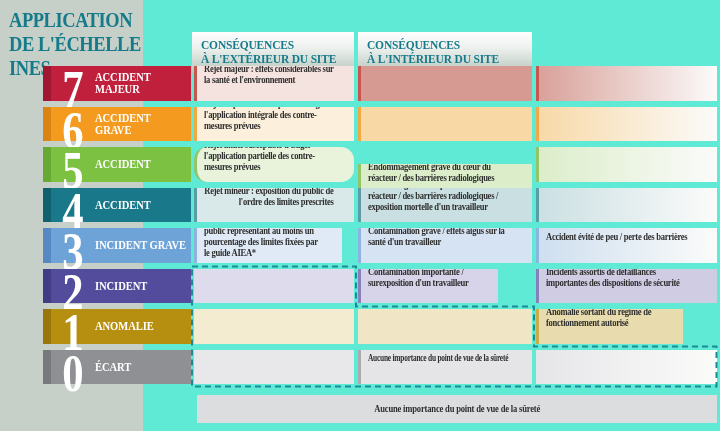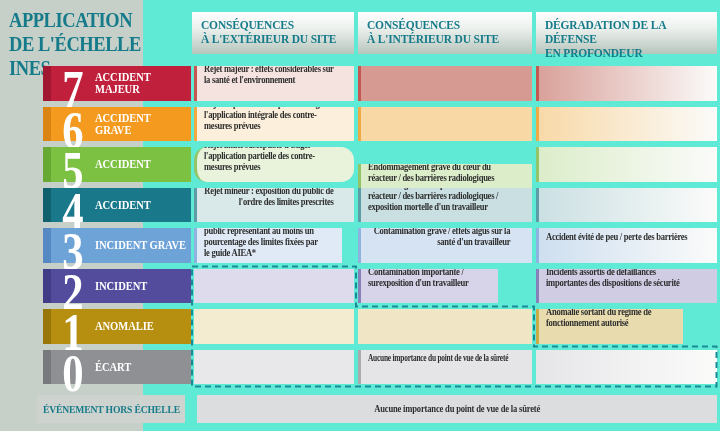--- a/index.html
+++ b/index.html
@@ -8,21 +8,21 @@
     background:#5eead4;font-family:Liberation Serif, serif;
     -webkit-font-smoothing:antialiased;
   }
   #left-panel{position:absolute;left:0;top:0;width:143px;height:431px;background:#c6d0c8;}
   #title{
     position:absolute;left:9px;top:8px;width:200px;
     font-size:21px;font-weight:bold;line-height:1.15;letter-spacing:-0.5px;
     transform:scaleX(0.88);transform-origin:0 0;
   }
   .col-header{
-    position:absolute;top:12px;height:42px;box-sizing:border-box;
+    position:absolute;top:32px;height:42px;box-sizing:border-box;
     background:linear-gradient(180deg,#fefefe 0%,#edf1ee 38%,#b6c5bc 100%);
     padding:6px 8px 0 9px;
   }
   .col-header .hdr-text{
     display:block;font-size:12.5px;font-weight:bold;line-height:1.12;
     letter-spacing:-0.2px;transform:scaleX(0.92);transform-origin:0 0;width:109%;
   }
   #hdr-1{left:192px;width:162px;}
   #hdr-2{left:358px;width:174px;}
   #hdr-3{left:536px;width:181px;}
@@ -75,23 +75,20 @@
     <div>APPLICATION</div>
     <div>DE L'ÉCHELLE INES</div>
   </div>
 
   <div class="col-header" id="hdr-1">
     <span class="hdr-text" style="color: rgb(21, 122, 137);"><span>CONSÉQUENCES</span><br><span>À L'EXTÉRIEUR DU SITE</span></span>
   </div>
   <div class="col-header" id="hdr-2">
     <span class="hdr-text" style="color: rgb(21, 122, 137);"><span>CONSÉQUENCES</span><br><span>À L'INTÉRIEUR DU SITE</span></span>
   </div>
-  <div class="col-header" id="hdr-3">
-    <span class="hdr-text" style="color: rgb(21, 122, 137);"><span>DÉGRADATION DE LA DÉFENSE</span><br><span>EN PROFONDEUR</span></span>
-  </div>
 
   <div id="board">
       <div class="badge" style="top: 66px; background: linear-gradient(90deg, rgb(161, 23, 50) 0px, rgb(161, 23, 50) 8px, rgb(193, 32, 60) 8px);">
         <span class="num">7</span>
         <span class="lbl">ACCIDENT MAJEUR</span>
       </div>
       <div class="cell" style="left: 194px; width: 160px; top: 66px; background: rgb(245, 227, 223); border-left: 3px solid rgb(196, 87, 79);">
         <span class="cell-text">Rejet majeur : effets considérables sur la santé et l'environnement</span>
       </div>
       <div class="cell" style="left: 358px; width: 174px; top: 66px; background: rgb(214, 154, 147); border-left: 3px solid rgb(196, 87, 79);"></div>
@@ -127,21 +124,21 @@
         <span class="cell-text">Endommagement important du cœur du réacteur / des barrières radiologiques / exposition mortelle d'un travailleur</span>
       </div>
       <div class="cell" style="left: 536px; width: 181px; top: 187.5px; background: linear-gradient(90deg, rgb(203, 224, 227), rgb(251, 251, 250)); border-left: 3px solid rgb(92, 156, 166);"></div>
       <div class="badge" style="top: 228px; background: linear-gradient(90deg, rgb(86, 137, 196) 0px, rgb(86, 137, 196) 8px, rgb(110, 163, 216) 8px);">
         <span class="num">3</span>
         <span class="lbl">INCIDENT GRAVE</span>
       </div>
       <div class="cell" style="left: 194px; width: 148px; top: 228px; background: rgb(223, 234, 246); border-left: 3px solid rgb(143, 179, 224);">
         <span class="cell-text">Très faible rejet : exposition du public représentant au moins un pourcentage des limites fixées par le guide AIEA*</span>
       </div>
-      <div class="cell" style="left: 358px; width: 174px; top: 228px; background: rgb(213, 227, 242); border-left: 3px solid rgb(143, 179, 224); text-align: right;">
+      <div class="cell" style="left: 358px; width: 174px; top: 228px; background: rgb(213, 227, 242); border-left: 3px solid rgb(143, 179, 224);">
         <span class="cell-text">Contamination grave / effets aigus sur la santé d'un travailleur</span>
       </div>
       <div class="cell" style="left: 536px; width: 181px; top: 228px; background: linear-gradient(90deg, rgb(206, 223, 240), rgb(251, 251, 250)); border-left: 3px solid rgb(143, 179, 224);">
         <span class="cell-text">Accident évité de peu / perte des barrières</span>
       </div>
       <div class="badge" style="top: 268.5px; background: linear-gradient(90deg, rgb(66, 59, 133) 0px, rgb(66, 59, 133) 8px, rgb(83, 76, 157) 8px);">
         <span class="num">2</span>
         <span class="lbl">INCIDENT</span>
       </div>
       <div class="cell" style="left: 194px; width: 160px; top: 268.5px; background: rgb(222, 219, 237);"></div>
@@ -164,23 +161,20 @@
         <span class="num">0</span>
         <span class="lbl">ÉCART</span>
       </div>
       <div class="cell" style="left: 194px; width: 160px; top: 349.5px; background: rgb(232, 232, 234);"></div>
       <div class="cell" style="left: 358px; width: 174px; top: 349.5px; background: rgb(229, 229, 232); border-left: 3px solid rgb(169, 171, 174);">
         <span class="cell-text fit">Aucune importance du point de vue de la sûreté</span>
       </div>
       <div class="cell" style="left: 536px; width: 181px; top: 349.5px; background: linear-gradient(90deg, rgb(230, 230, 233), rgb(251, 251, 250));"></div>
     </div>
 
-  <div id="offscale-label" style="background: rgb(206, 211, 207);">
-    <span style="color: rgb(21, 122, 137);">ÉVÉNEMENT HORS ÉCHELLE</span>
-  </div>
   <div id="offscale-band" style="background: rgb(220, 221, 222);">
     <span>Aucune importance du point de vue de la sûreté</span>
   </div>
 
   <svg id="dashed-overlay" width="720" height="431" viewBox="0 0 720 431">
     <path id="dashed-path" d="M192,266.5 L356,266.5 L356,306.5 L534,306.5 L534,346.5 L716.5,346.5 L716.5,386.5 L192,386.5 Z" fill="none" stroke-width="2" stroke-dasharray="6 4" stroke="#1a8a96"></path>
   </svg>
 
 </div>
 

